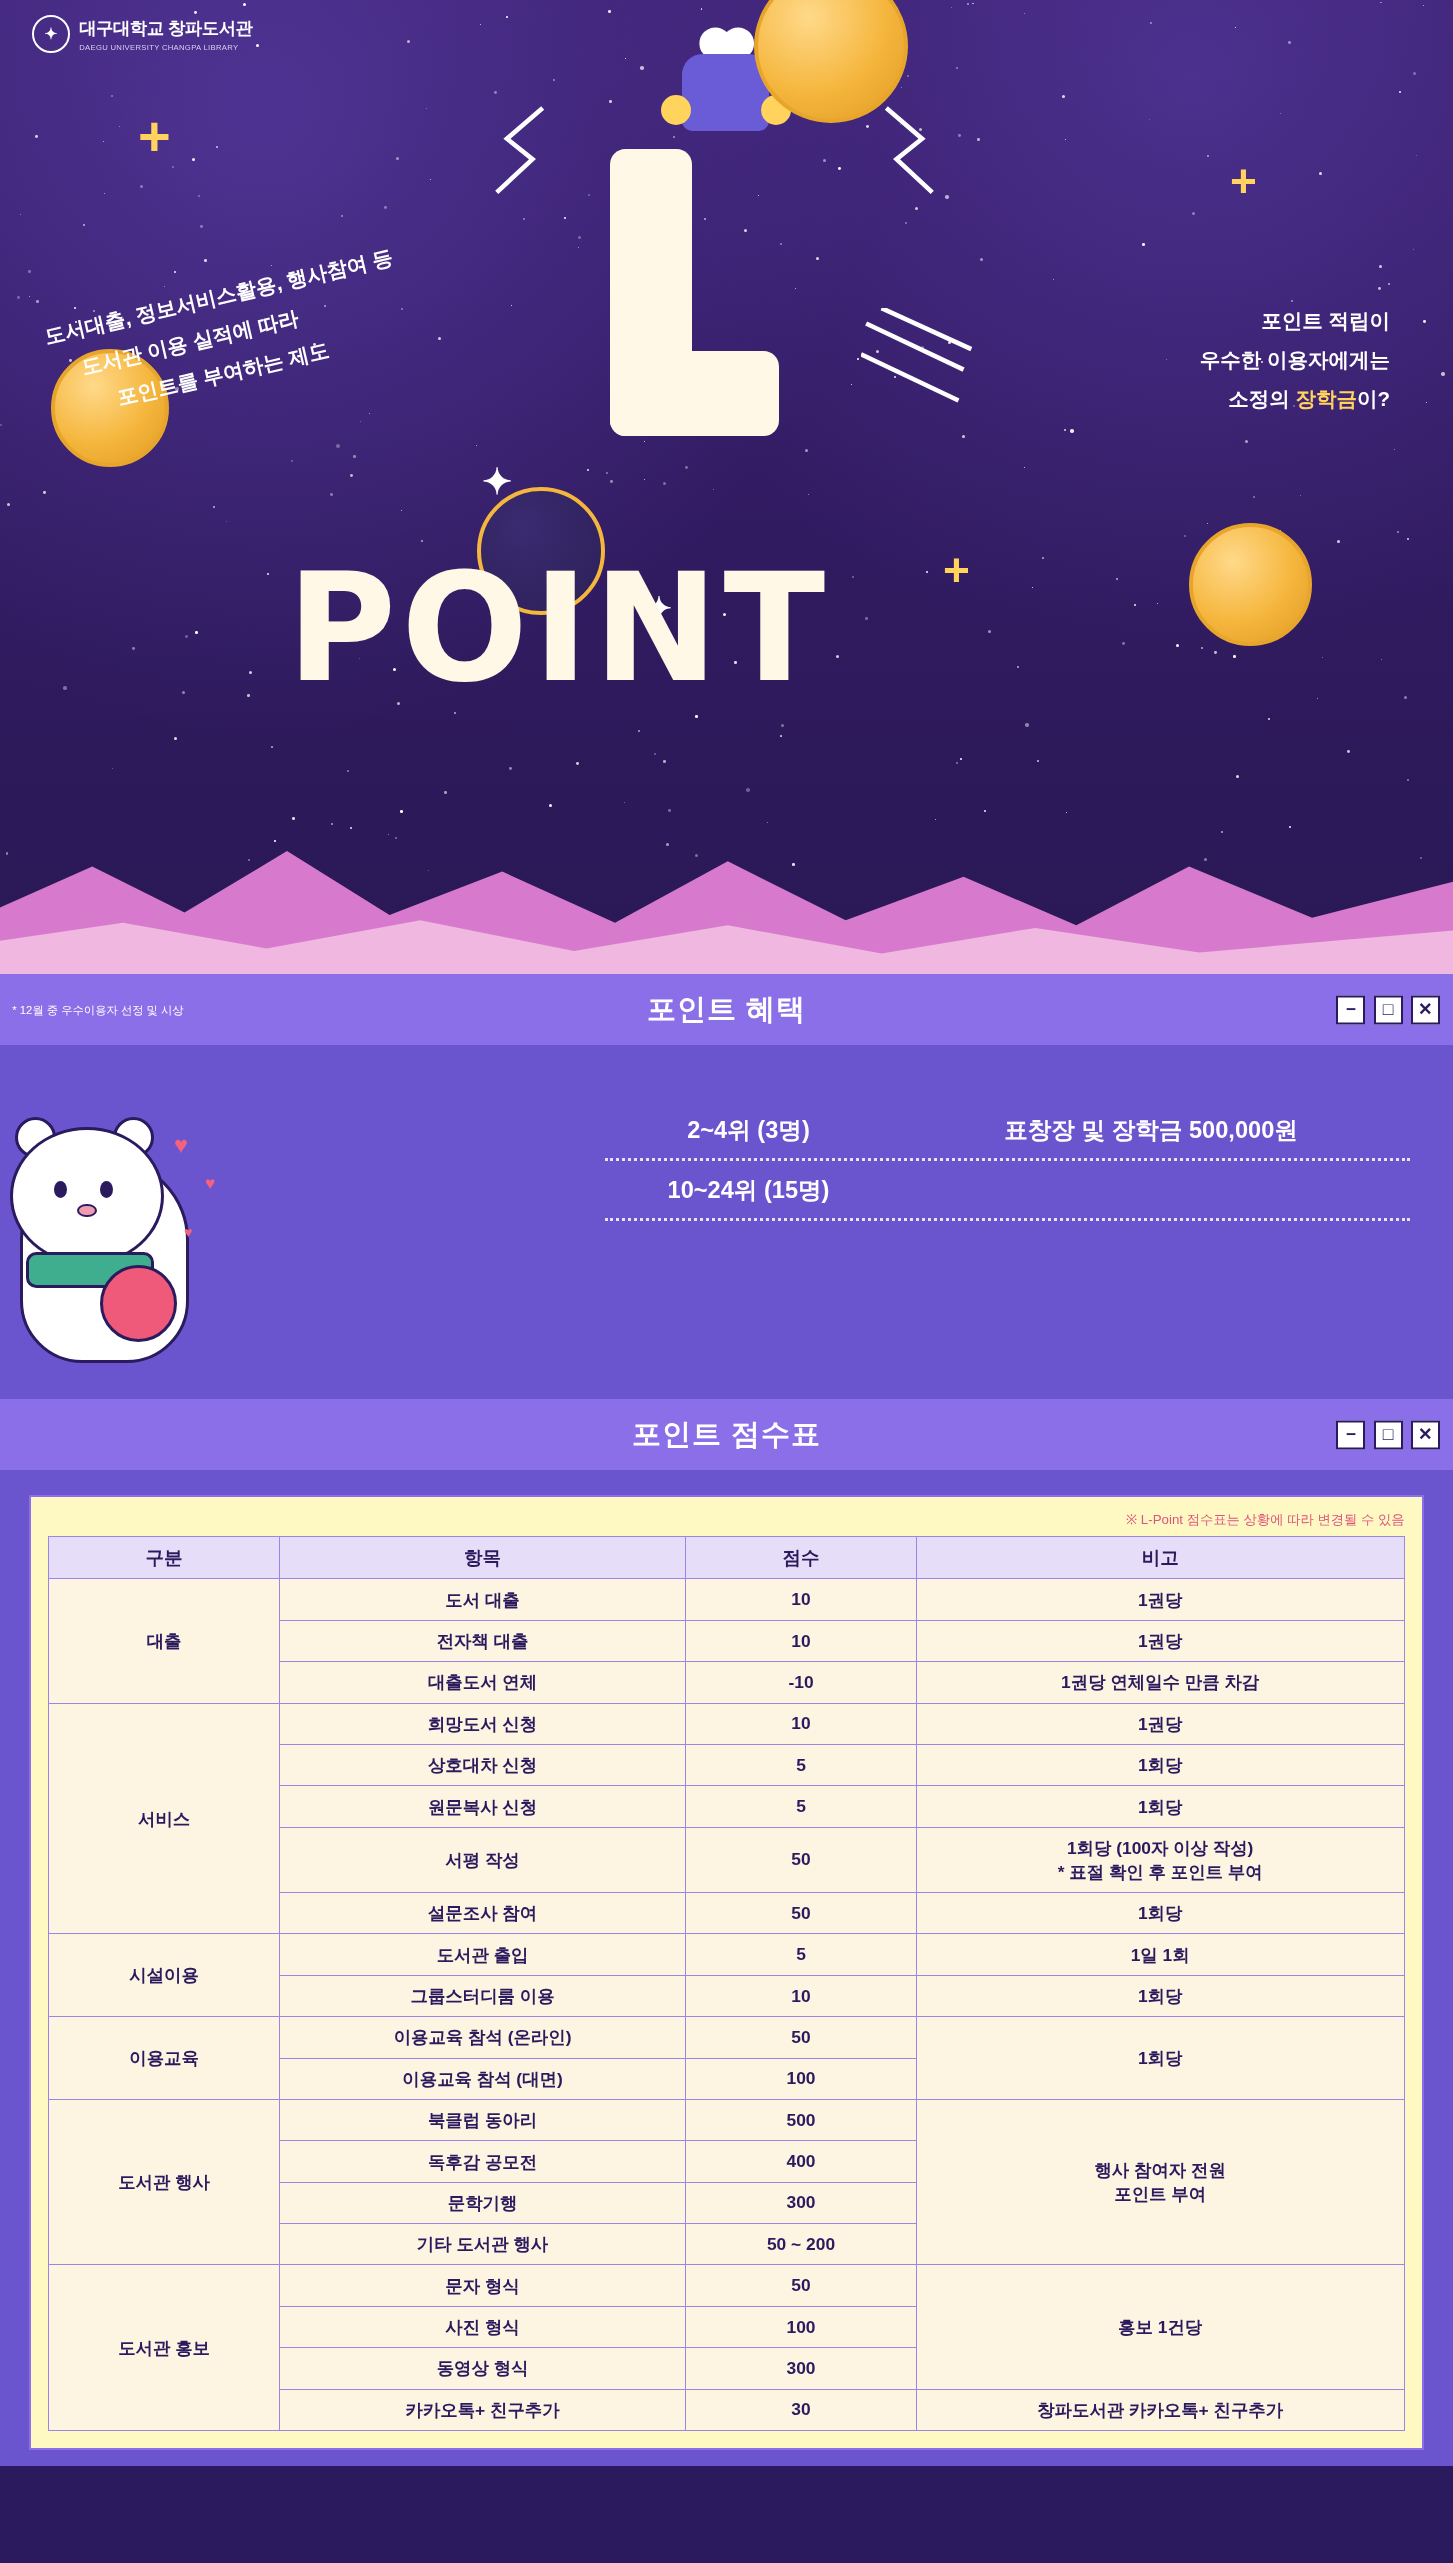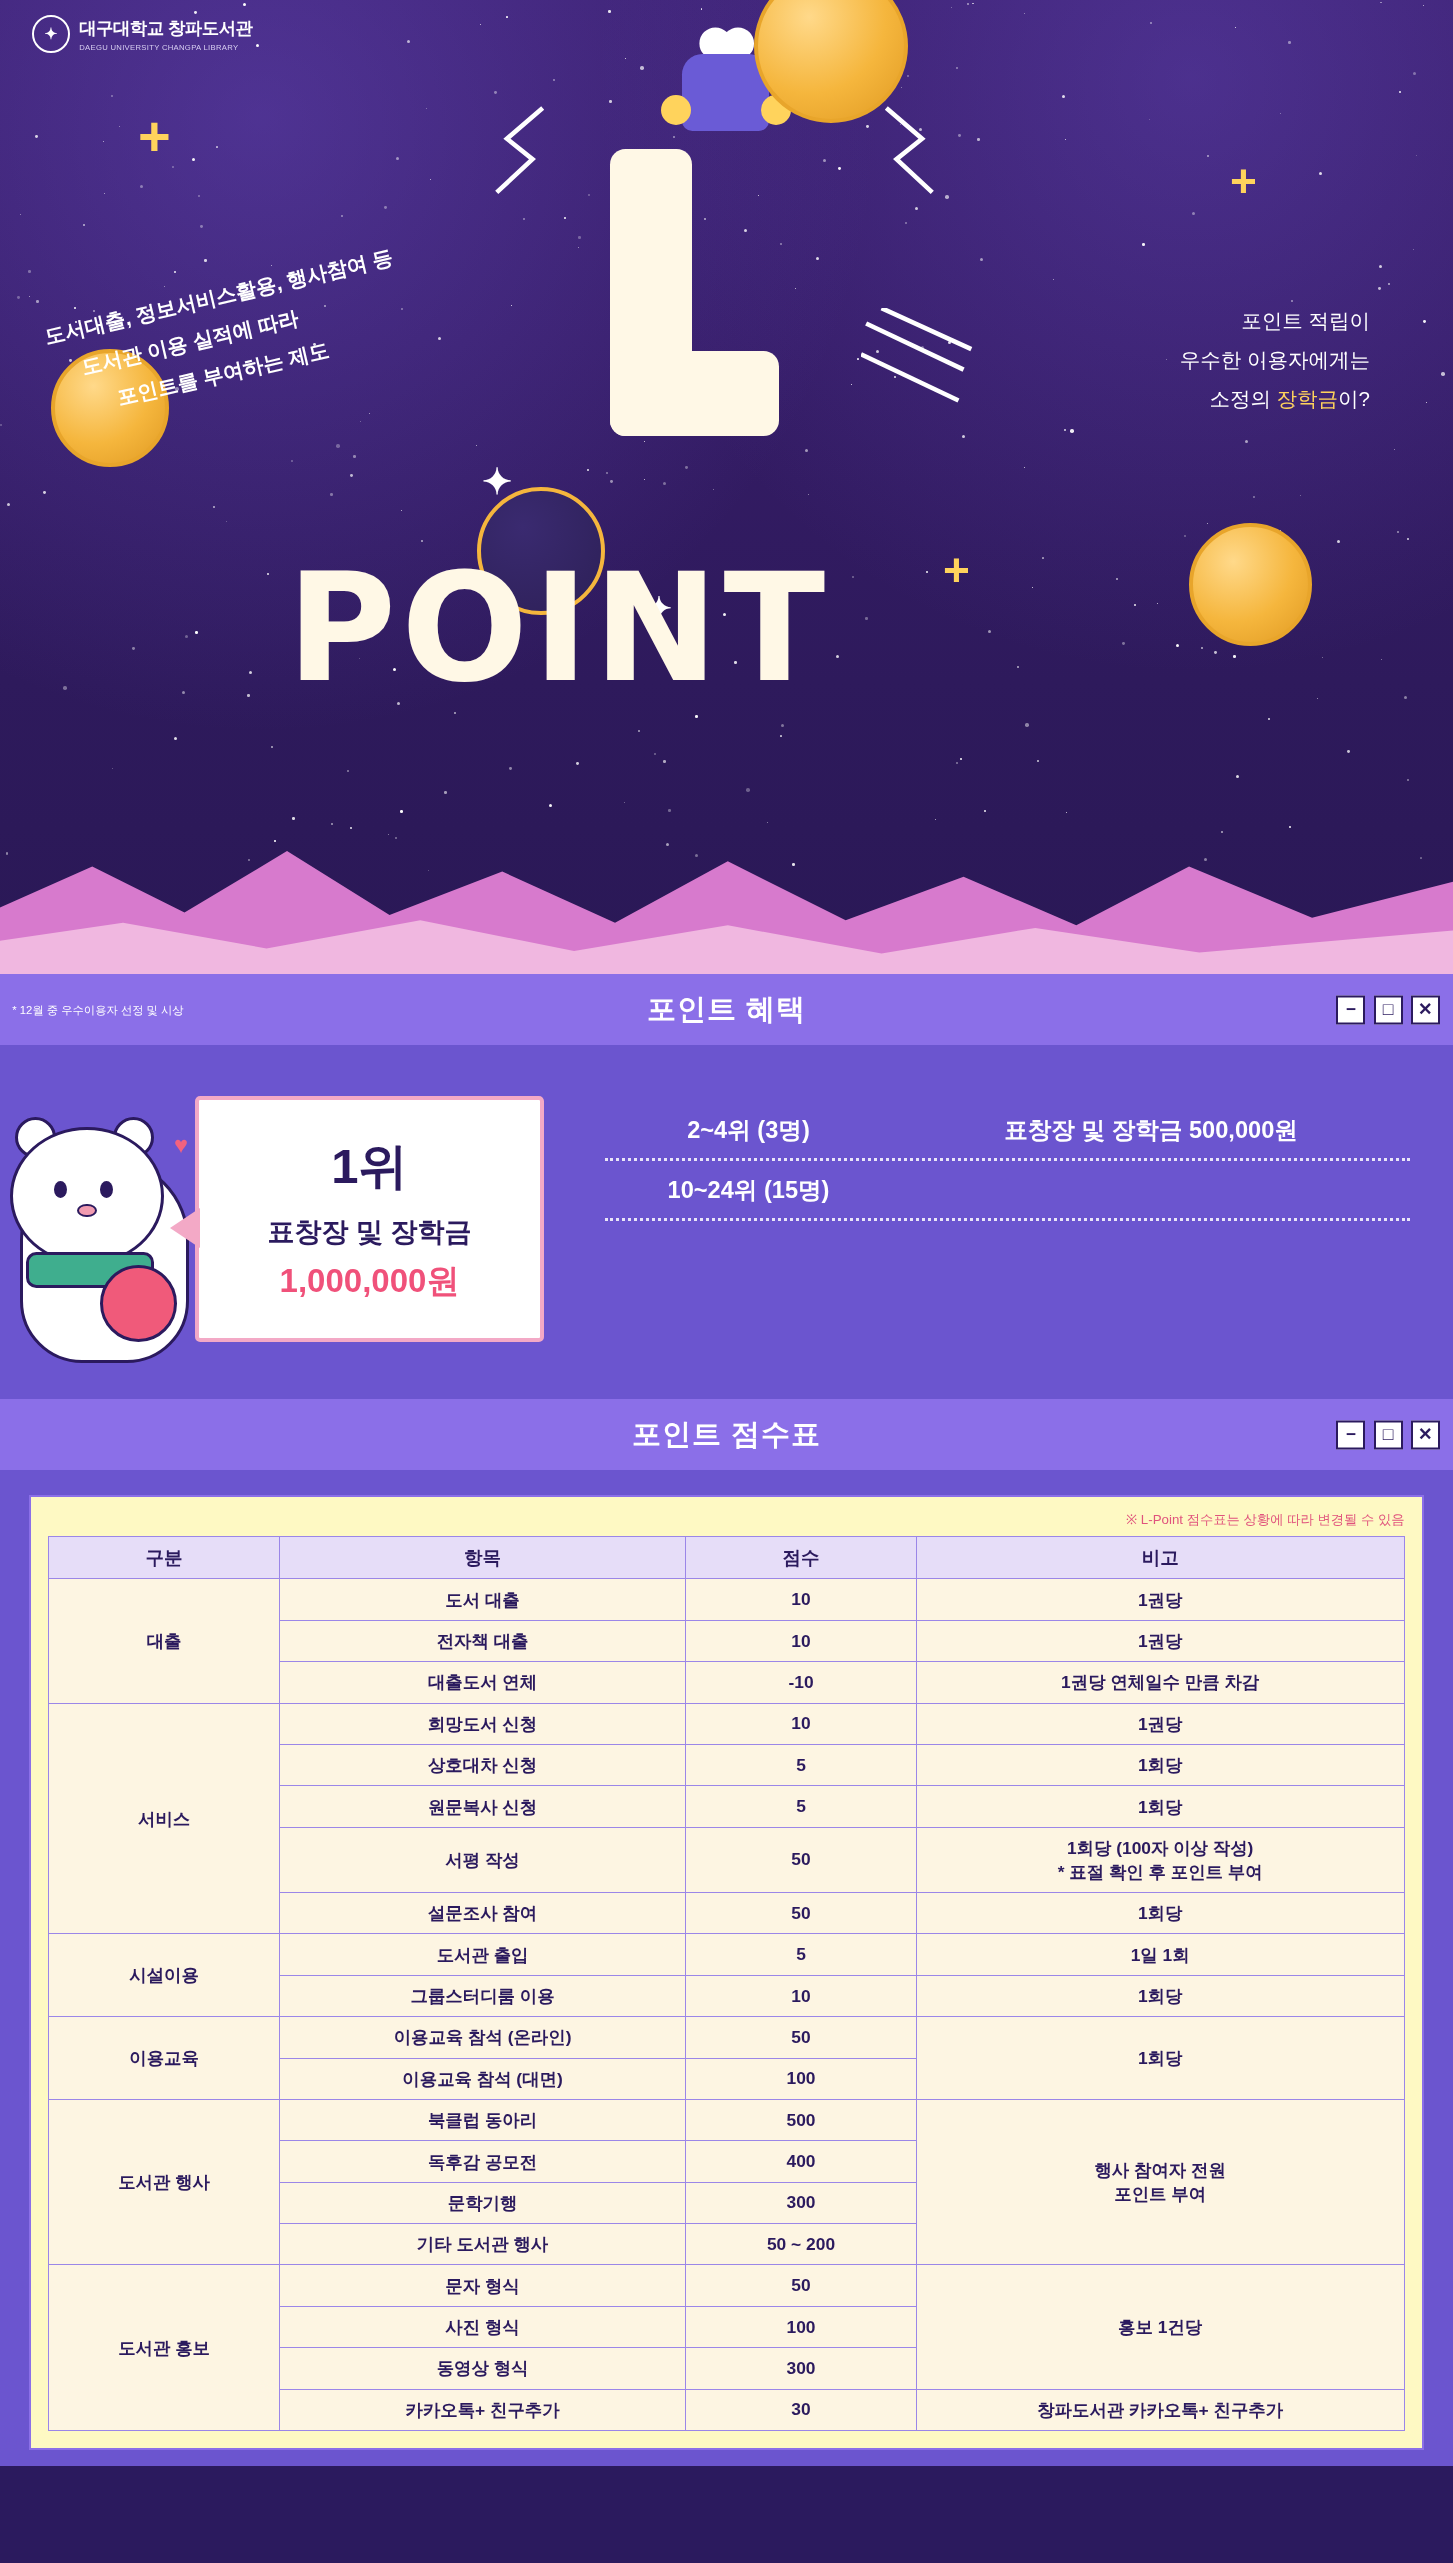--- a/index.html
+++ b/index.html
@@ -47,22 +47,22 @@
   .hero-left-note {
     position:absolute; left: 49px; top: 277px;
     transform: rotate(-13deg);
     color: #ffffff; font-size: 20.5px; font-weight: 700; line-height: 1.85;
     text-align: left;
   }
   .hero-left-note div:nth-child(2){ margin-left: 29px; }
   .hero-left-note div:nth-child(3){ margin-left: 57px; }
 
   .hero-right-note {
-    position:absolute; right: 83px; top: 302px;
-    color:#ffffff; font-size: 20.5px; font-weight: 400; line-height: 1.9;
+    position:absolute; right: 63px; top: 302px;
+    color:#ffffff; font-size: 20.5px; font-weight: 700; line-height: 1.9;
     text-align: right;
   }
   .hero-right-note .hl { color: #ffd35c; }
 
   
   .letter-L {
     position:absolute; left: 610px; top: 149px;
     width: 169px; height: 287px;
   }
   .letter-L .stem {
@@ -559,25 +559,20 @@
       <div class="tiger-eye l"></div>
       <div class="tiger-eye r"></div>
       <div class="tiger-nose"></div>
       <div class="tiger-scarf"></div>
       <div class="tiger-ball"></div>
       <div class="tiny-heart" style="left:169px; top:36px;">♥</div>
       <div class="tiny-heart" style="left:200px; top:77px; font-size:17.4px;">♥</div>
       <div class="tiny-heart" style="left:179px; top:128px; font-size:14.4px;">♥</div>
     </div>
 
-    <div class="rank1-bubble">
-      <div class="rank1-title">1위</div>
-      <div class="rank1-sub">표창장 및 장학금</div>
-      <div class="rank1-amt">1,000,000원</div>
-    </div>
 
     <div class="rank-list" id="rank-list">
         <div class="rank-row">
           <div class="label">2~4위 (3명)</div>
           <div class="value">표창장 및 장학금 500,000원</div>
         </div>
         <div class="rank-row">
           <div class="label">10~24위 (15명)</div>
         </div>
       </div>

